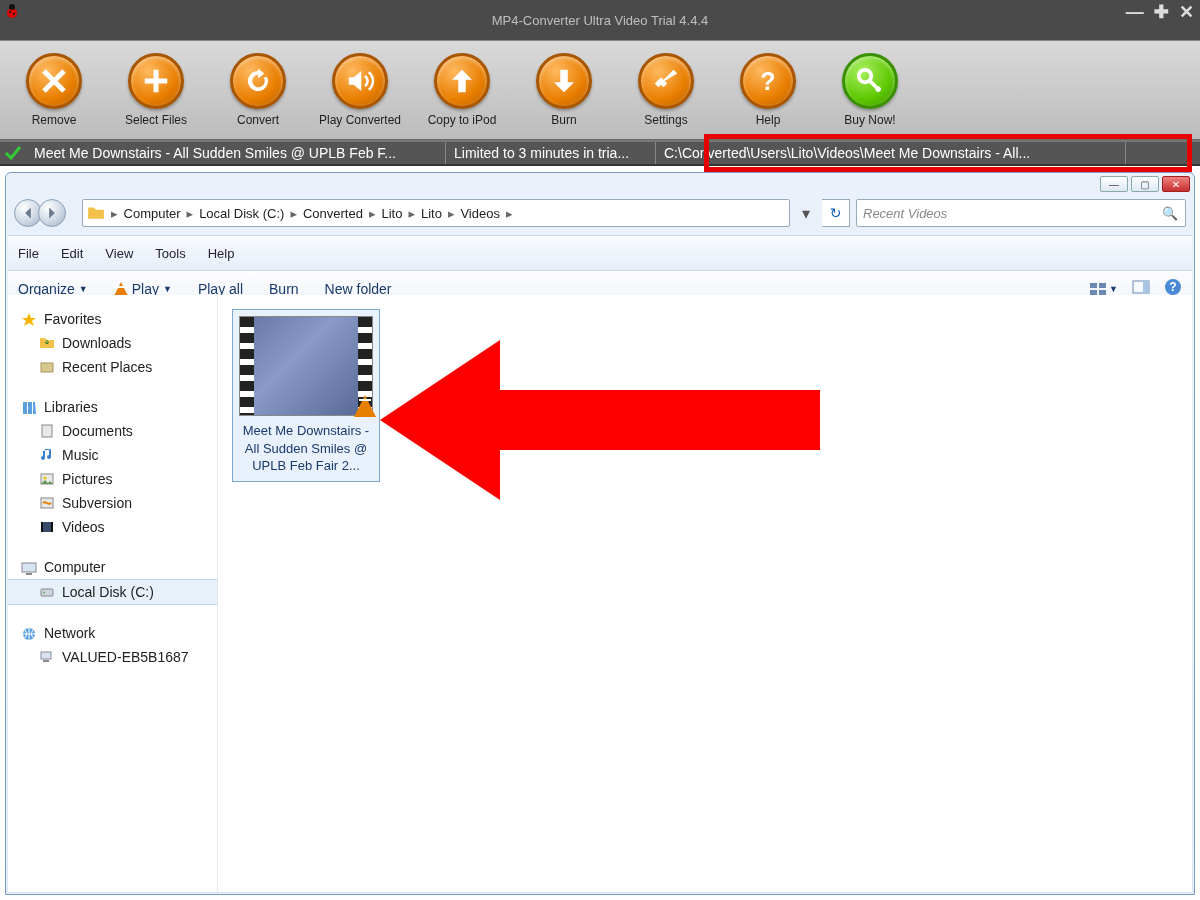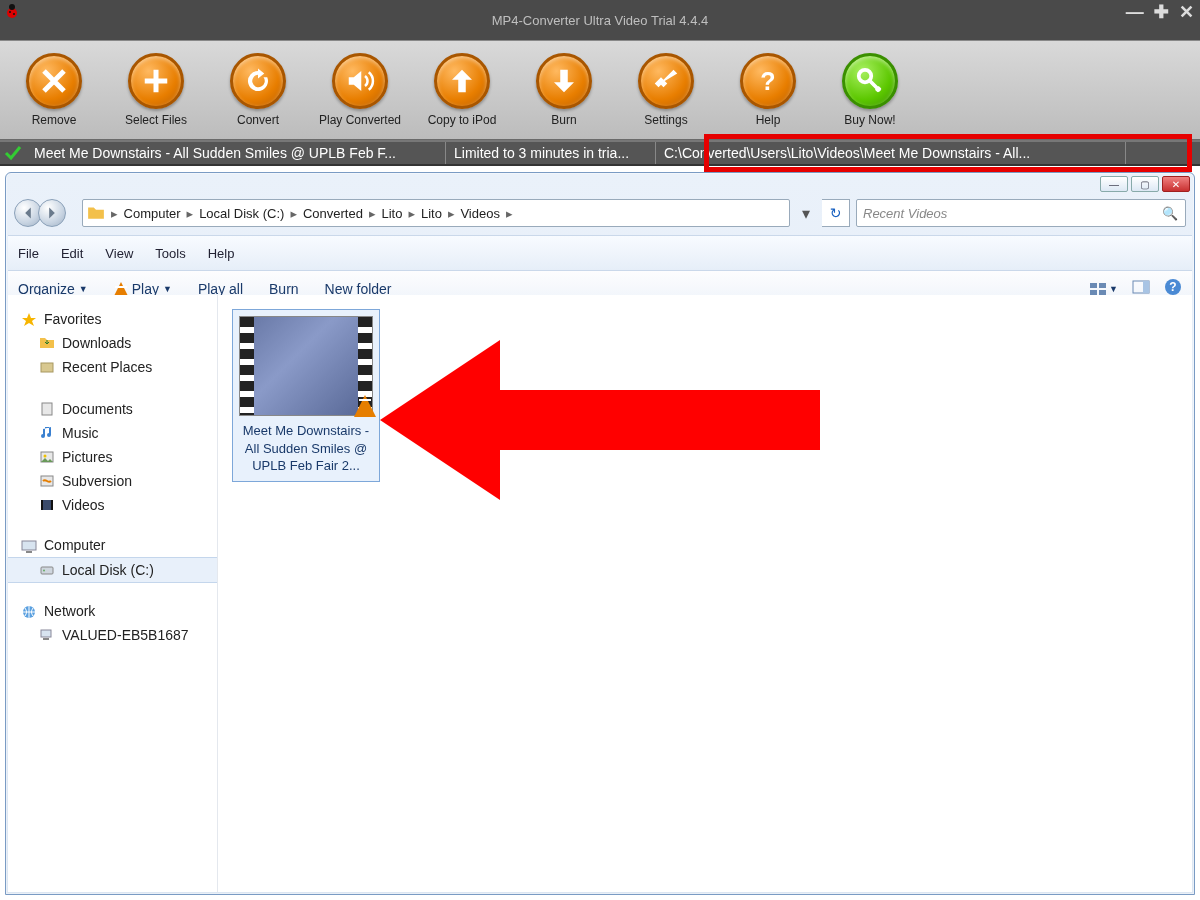--- a/index.html
+++ b/index.html
@@ -301,20 +301,28 @@
           <div class="side-item">
             <span class="ico">
               <svg viewBox="0 0 16 16">
                 <rect x="2" y="4" width="12" height="9" fill="#d8c890" stroke="#a89860"></rect>
               </svg>
             </span>
             <span>Recent Places</span>
           </div>
         </div>
         <div class="side-group">
+          <div class="side-head">
+            <span class="ico">
+              <svg viewBox="0 0 16 16">
+                <path fill="#5aa0e0" d="M2 2h4v12H2zM7 2h4v12H7zM12 2h2l1 12h-3z"></path>
+              </svg>
+            </span>
+            <span>Libraries</span>
+          </div>
           <div class="side-item">
             <span class="ico">
               <svg viewBox="0 0 16 16">
                 <rect class="doc-fill" x="3" y="2" width="10" height="12"></rect>
               </svg>
             </span>
             <span>Documents</span>
           </div>
           <div class="side-item">
             <span class="ico">

